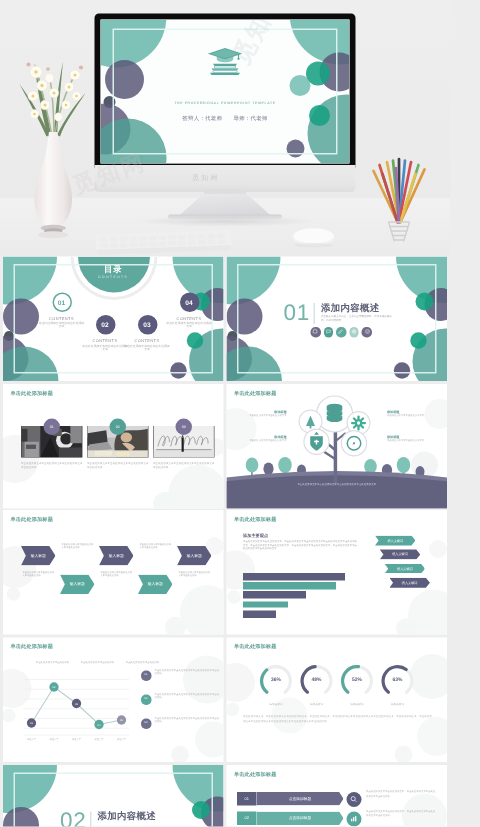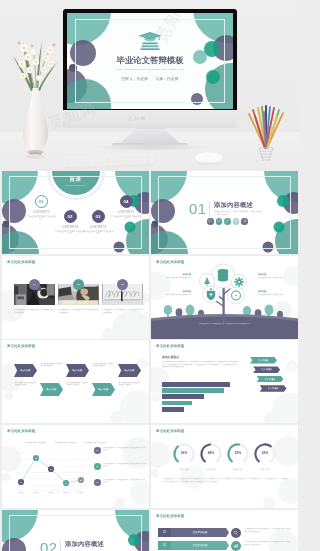--- a/index.html
+++ b/index.html
@@ -181,21 +181,20 @@
             <path d="M26 4 L49 11.5 L26 19 L3 11.5 Z" fill="#58a79c"></path>
             <path d="M26 5.4 L45.5 11.6 L26 17.8 L6.5 11.6 Z" fill="#6fb8ae"></path>
             <path d="M44 12 L44 17.5" stroke="#58a79c" stroke-width="1.4" fill="none"></path>
             <circle cx="44" cy="18.4" r="1.5" fill="#58a79c"></circle>
             <path d="M10 25 L42 25 L40 28 L12 28 Z" fill="#58a79c"></path>
             <path d="M12 28 L40 28 L40 30.5 L12 30.5 Z" fill="#ffffff" stroke="#58a79c" stroke-width=".7"></path>
             <path d="M8 31 L44 31 L42 34 L10 34 Z" fill="#6fb8ae"></path>
             <path d="M10 34 L42 34 L42 36.5 L10 36.5 Z" fill="#ffffff" stroke="#58a79c" stroke-width=".7"></path>
             <path d="M6 37 L46 37 L44 40 L8 40 Z" fill="#58a79c"></path>
           </svg>
-          <div class="cov-title">毕业论文答辩模板</div>
           <div class="cov-sub">THE PROFESSIONAL POWERPOINT TEMPLATE</div>
           <div class="cov-by">答辩人：代老师　　导师：代老师</div>
         </div>
       </div>
     </div>
     <div class="mon-chin"></div>
     <div class="mon-neck"></div>
     <div class="mon-stand"></div>
     <div class="mon-base"></div>
     <div class="mon-shadow"></div>

